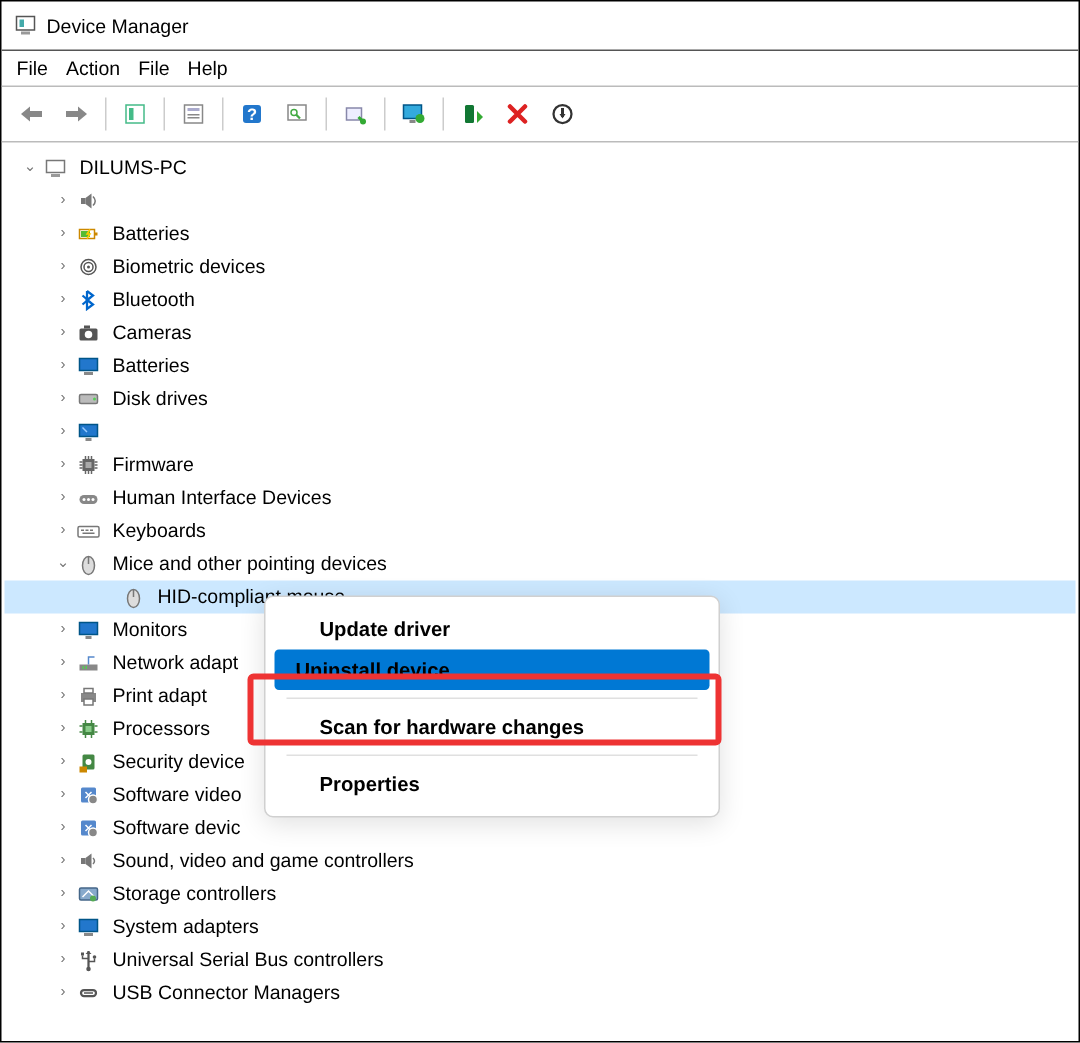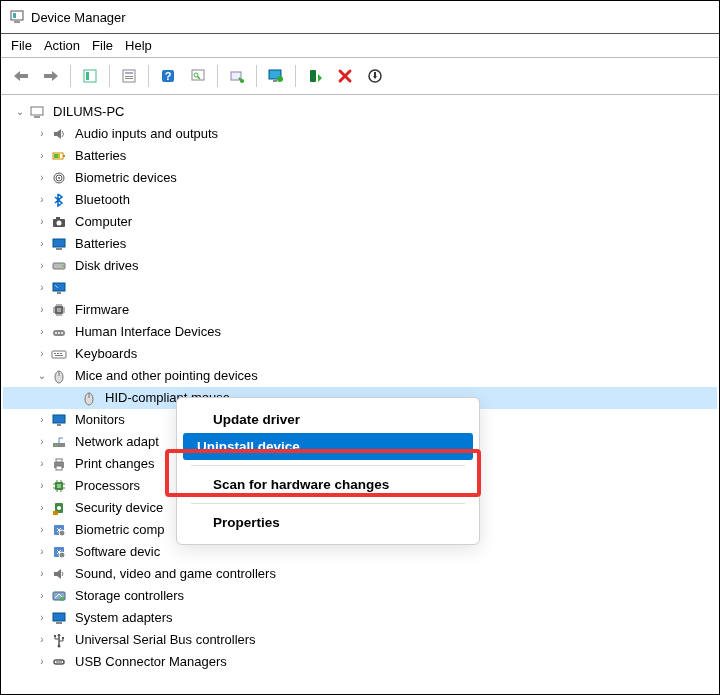--- a/index.html
+++ b/index.html
@@ -97,21 +97,21 @@
     font-size: 13.5px;
     z-index: 10;
   }
   .menu-item {
     padding: 6px 30px;
     border-radius: 3px;
     font-weight: bold;
   }
   .menu-item.highlight {
     background: #0078d4;
-    color: #ffffff;
+    color: #000000;
     padding-left: 14px;
   }
   .menu-sep {
     height: 1px; background: #e0e0e0; margin: 5px 8px;
   }
   .menu-item.bold { font-weight: 700; }
   .red-box {
     position: absolute;
     left: 164px;
     top: 448px;
@@ -239,21 +239,20 @@
   <div id="tree-body">
       <div class="node indent-1">
         <span class="expander">›</span>
         <span class="ticon">
           <svg width="16" height="16" viewBox="0 0 16 16">
             <rect x="3" y="6" width="3" height="4" fill="#777"></rect>
             <path d="M6 6 L10 3 L10 13 L6 10 Z" fill="#777"></path>
             <path d="M11 5 Q14 8 11 11" fill="none" stroke="#777"></path>
           </svg>
         </span>
-        <span class="label">Audio inputs and outputs</span>
       </div>
       <div class="node indent-1">
         <span class="expander">›</span>
         <span class="ticon">
           <svg width="16" height="16" viewBox="0 0 16 16">
             <rect x="2" y="5" width="10" height="6" fill="#fff" stroke="#c80"></rect>
             <rect x="12" y="7" width="2" height="2" fill="#c80"></rect>
             <rect x="3" y="6" width="6" height="4" fill="#5b3"></rect>
             <path d="M9 5 L7 8 L9 8 L7 11" stroke="#fc0" fill="none"></path>
           </svg>
@@ -282,21 +281,21 @@
       </div>
       <div class="node indent-1">
         <span class="expander">›</span>
         <span class="ticon">
           <svg width="16" height="16" viewBox="0 0 16 16">
             <rect x="2" y="5" width="12" height="8" rx="1" fill="#555"></rect>
             <circle cx="8" cy="9" r="2.5" fill="#fff"></circle>
             <rect x="5" y="3" width="4" height="2" fill="#555"></rect>
           </svg>
         </span>
-        <span class="label">Computer</span>
+        <span class="label">Cameras</span>
       </div>
       <div class="node indent-1">
         <span class="expander">›</span>
         <span class="ticon">
           <svg width="16" height="16" viewBox="0 0 16 16">
             <rect x="2" y="3" width="12" height="8" fill="#27c" stroke="#058"></rect>
             <rect x="5" y="12" width="6" height="2" fill="#888"></rect>
           </svg>
         </span>
         <span class="label">Batteries</span>
@@ -401,21 +400,21 @@
       </div>
       <div class="node indent-1">
         <span class="expander">›</span>
         <span class="ticon">
           <svg width="16" height="16" viewBox="0 0 16 16">
             <rect x="3" y="6" width="10" height="6" fill="#888"></rect>
             <rect x="5" y="3" width="6" height="3" fill="#fff" stroke="#777"></rect>
             <rect x="5" y="10" width="6" height="4" fill="#fff" stroke="#777"></rect>
           </svg>
         </span>
-        <span class="label">Print changes</span>
+        <span class="label">Print adapt</span>
       </div>
       <div class="node indent-1">
         <span class="expander">›</span>
         <span class="ticon">
           <svg width="16" height="16" viewBox="0 0 16 16">
             <rect x="4" y="4" width="8" height="8" fill="#484"></rect>
             <rect x="6" y="6" width="4" height="4" fill="#8c8"></rect>
             <path d="M4 6h-2M4 10h-2M12 6h2M12 10h2M6 4v-2M10 4v-2M6 12v2M10 12v2" stroke="#484"></path>
           </svg>
         </span>
@@ -434,21 +433,21 @@
       </div>
       <div class="node indent-1">
         <span class="expander">›</span>
         <span class="ticon">
           <svg width="16" height="16" viewBox="0 0 16 16">
             <rect x="3" y="3" width="10" height="10" fill="#58c" rx="1"></rect>
             <path d="M6 6 L10 10 M10 6 L6 10" stroke="#fff"></path>
             <circle cx="11" cy="11" r="3" fill="#888" stroke="#fff"></circle>
           </svg>
         </span>
-        <span class="label">Biometric comp</span>
+        <span class="label">Software video</span>
       </div>
       <div class="node indent-1">
         <span class="expander">›</span>
         <span class="ticon">
           <svg width="16" height="16" viewBox="0 0 16 16">
             <rect x="3" y="3" width="10" height="10" fill="#58c" rx="1"></rect>
             <path d="M6 6 L10 10 M10 6 L6 10" stroke="#fff"></path>
             <circle cx="11" cy="11" r="3" fill="#888" stroke="#fff"></circle>
           </svg>
         </span>

